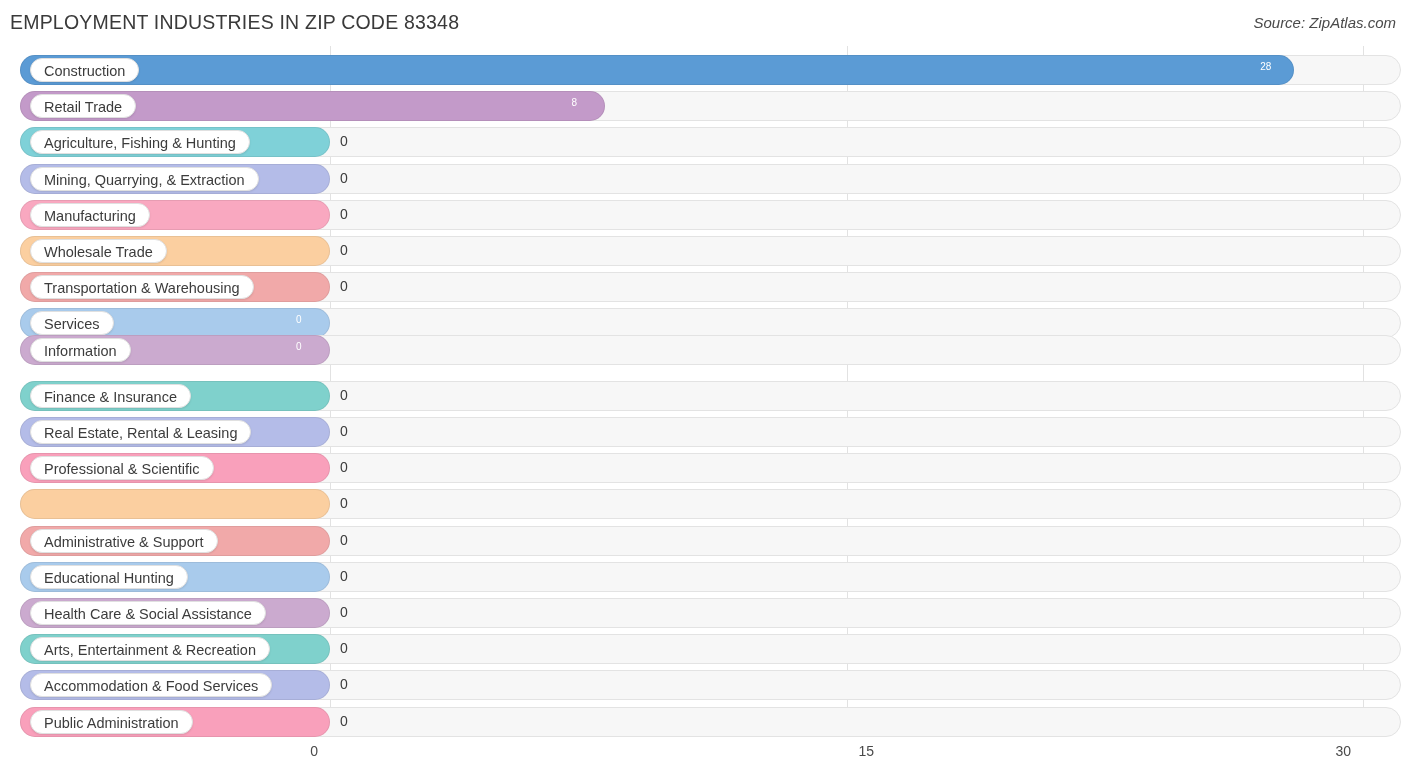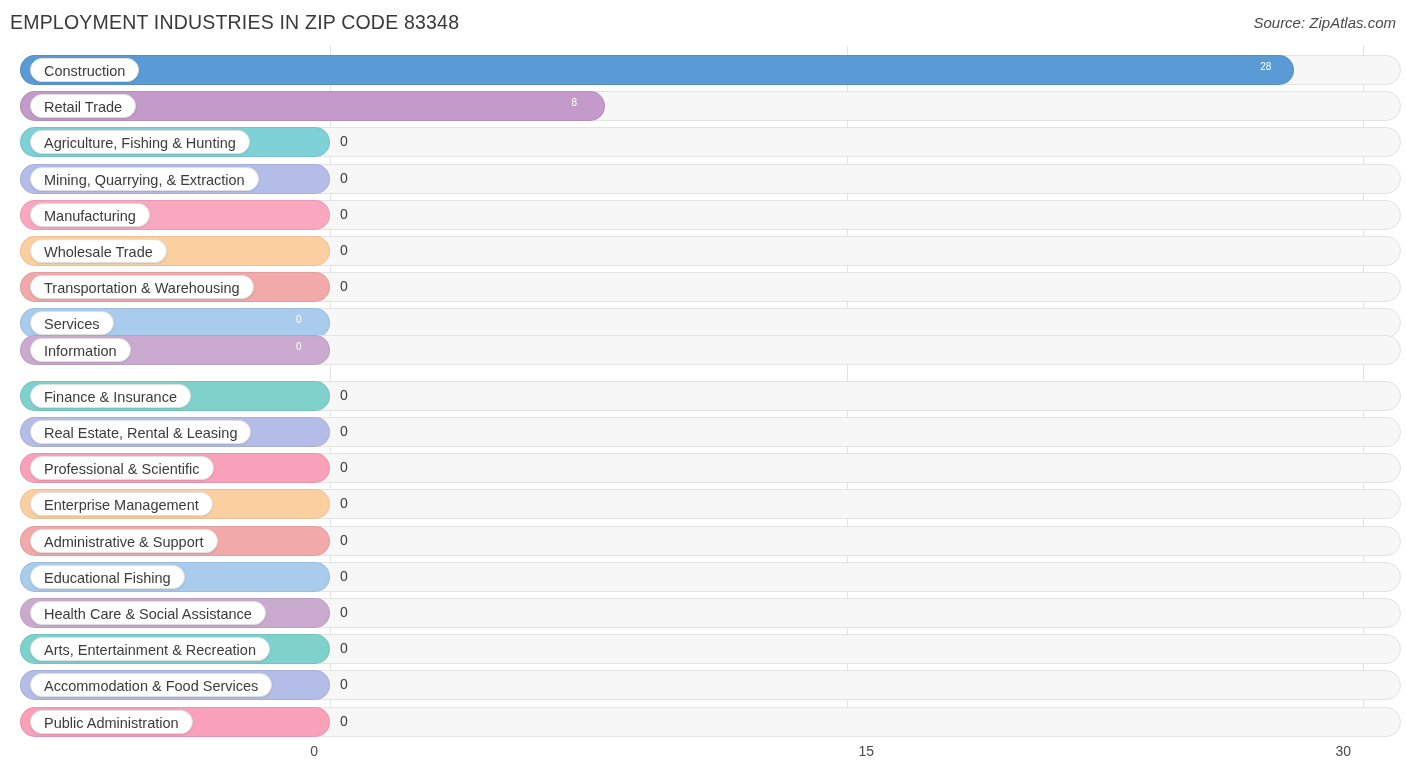--- a/index.html
+++ b/index.html
@@ -166,33 +166,32 @@
         </div>
         <div class="row" style="top: 404.2px;">
           <div class="track"></div>
           <div class="bar" style="width: 310px; background: rgb(249, 160, 187);"></div>
           <div class="label-pill">Professional &amp; Scientific</div>
           <div class="value-out" style="left: 332px;">0</div>
         </div>
         <div class="row" style="top: 440.4px;">
           <div class="track"></div>
           <div class="bar" style="width: 310px; background: rgb(251, 207, 160);"></div>
-          <div class="label-pill">Enterprise Management</div>
           <div class="value-out" style="left: 332px;">0</div>
         </div>
         <div class="row" style="top: 476.6px;">
           <div class="track"></div>
           <div class="bar" style="width: 310px; background: rgb(241, 169, 169);"></div>
           <div class="label-pill">Administrative &amp; Support</div>
           <div class="value-out" style="left: 332px;">0</div>
         </div>
         <div class="row" style="top: 512.8px;">
           <div class="track"></div>
           <div class="bar" style="width: 310px; background: rgb(169, 203, 236);"></div>
-          <div class="label-pill">Educational Fishing</div>
+          <div class="label-pill">Educational Hunting</div>
           <div class="value-out" style="left: 332px;">0</div>
         </div>
         <div class="row" style="top: 549px;">
           <div class="track"></div>
           <div class="bar" style="width: 310px; background: rgb(203, 170, 207);"></div>
           <div class="label-pill">Health Care &amp; Social Assistance</div>
           <div class="value-out" style="left: 332px;">0</div>
         </div>
         <div class="row" style="top: 585.2px;">
           <div class="track"></div>

